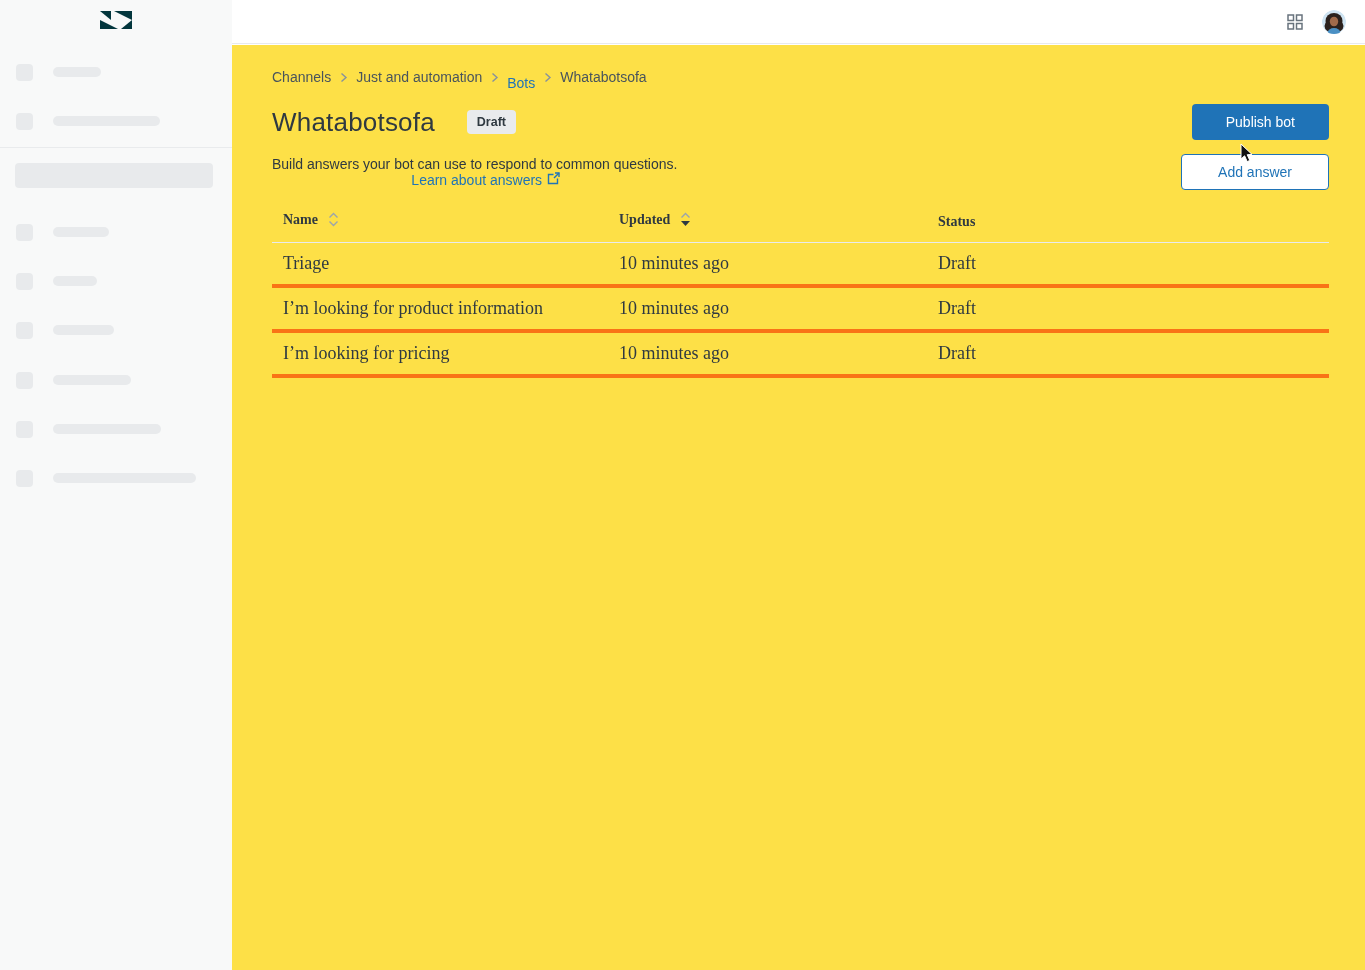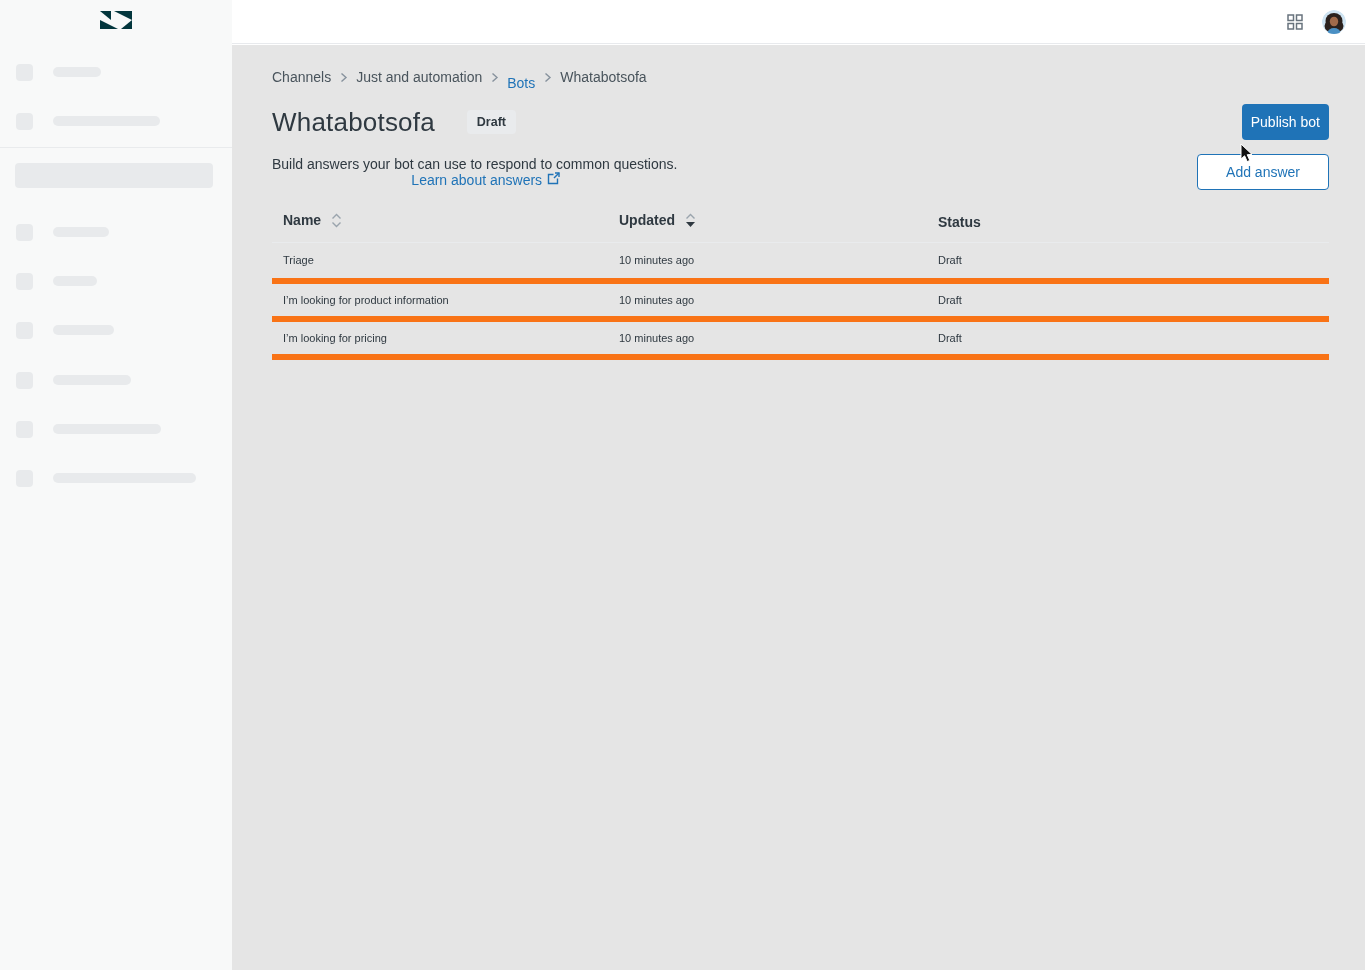--- a/index.html
+++ b/index.html
@@ -38,42 +38,42 @@
   }
   .grid-icon { position:absolute; right:62px; top:14px; width:16px; height:16px; cursor:pointer; }
   .avatar {
     position:absolute; right:19px; top:10px; width:24px; height:24px;
     border-radius:50%; overflow:hidden; cursor:pointer;
   }
 
   
   .main {
     position:absolute; left:232px; top:45px; right:0; bottom:0;
-    padding:18px 36px 0 40px; background:#e5e5e5;
+    padding:18px 36px 0 40px; background:#fde047;
   }
 
   .breadcrumb { display:flex; align-items:center; font-size:14px; color:#49545c; }
   .breadcrumb .crumb { cursor:pointer; }
   .breadcrumb .crumb-link-blue { color:#1f73b7;margin-top:12px; }
   .breadcrumb .crumb-sep { margin:0 8px; display:flex; align-items:center; }
 
   .title-row { margin-top:13px; display:flex; align-items:center; }
   .page-title { font-size:26px; font-weight:400; color:#2f3941; letter-spacing:0.2px; }
   .status-badge {
     margin-left:32px; background:#e9ebed; color:#2f3941;
     font-size:12.5px; font-weight:bold; padding:5px 10px; border-radius:4px;
   }
   .btn-primary {
     margin-left:auto; background:#1f73b7; color:#fff; border:none;
-    font-family:inherit; font-size:14px; height:36px; padding:0 9px;
+    font-family:inherit; font-size:14px; height:36px; padding:0 34px;
     border-radius:4px; cursor:pointer;
   }
   .btn-outline {
     background:#fff; color:#1f73b7; border:1px solid #1f73b7;
-    font-family:inherit; font-size:14px; height:36px; padding:0 28px;
+    font-family:inherit; font-size:14px; height:36px; padding:0 36px;
     border-radius:4px; cursor:pointer;
   }
 
   .tabs { margin-top:21px; display:flex; border-bottom:1px solid #d8dcde; }
   .tab {
     padding:0 28px; height:34px; display:flex; align-items:center;
     font-size:14px; color:#68737d; cursor:pointer; position:relative;
   }
   .tab.active { color:#1f73b7; font-weight:bold; }
   .tab.active::after {
@@ -84,29 +84,29 @@
   .section-row {
     margin-top:14px; display:flex; align-items:center; justify-content:space-between;
   }
   .section-desc { font-size:14px; color:#2f3941; display:flex; align-items:center;flex-direction:column; }
   .learn-link {
     color:#1f73b7; margin-left:22px; text-decoration:none; cursor:pointer;
     display:inline-flex; align-items:flex-start;
   }
   .ext-icon { margin-left:5px; }
 
-  table.answers { margin-top:11px; width:100%; border-collapse:collapse; }
+  table.answers { margin-top:11px; width:100%; border-collapse:collapse;font-family:Liberation Serif, serif; }
   table.answers th {
     text-align:left; font-size:14px; font-weight:bold; color:#2f3941;
     padding:11px 0 11px 11px; border-bottom:1px solid #e9ebed; white-space:nowrap;
   }
   table.answers th .sort-ic { margin-left:10px; vertical-align:-3px; cursor:pointer; }
   table.answers td {
-    font-size:11px; color:#2f3941; padding:10px 0 10px 11px;
-    border-bottom:6px solid #f97316; height:38px;
+    font-size:18px; color:#2f3941; padding:10px 0 10px 11px;
+    border-bottom:4px solid #f97316; height:38px;
   }
   table.answers tr { cursor:pointer; }
   .col-name { width:336px; }
   .col-updated { width:319px; }
 
   .cursor { position:absolute; left:1240px; top:143px; pointer-events:none; z-index:50; }
 </style>
 </head>
 <body>
 

